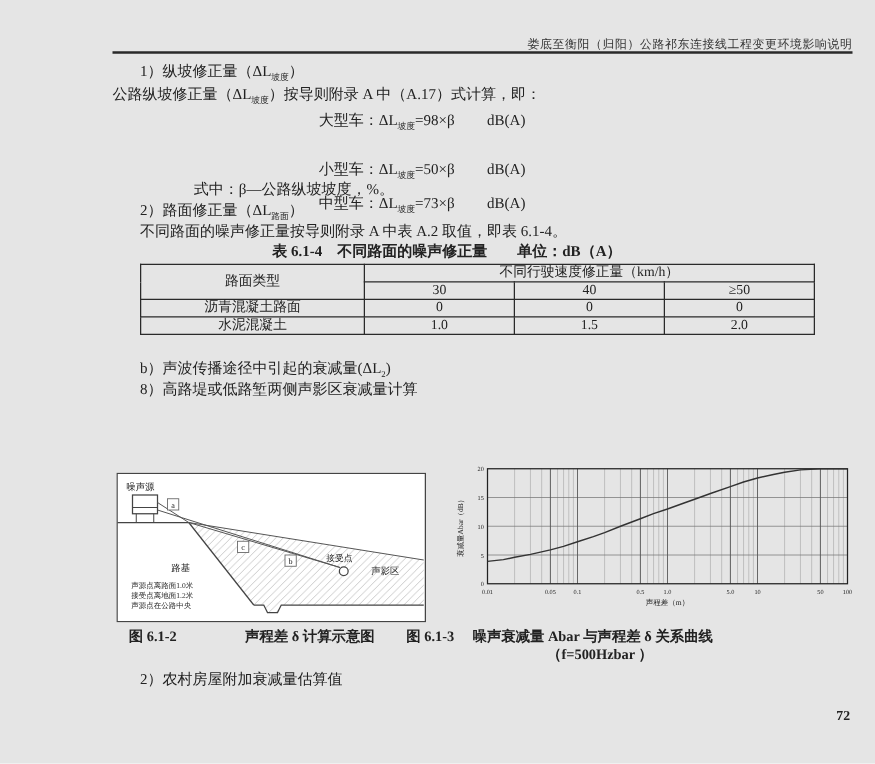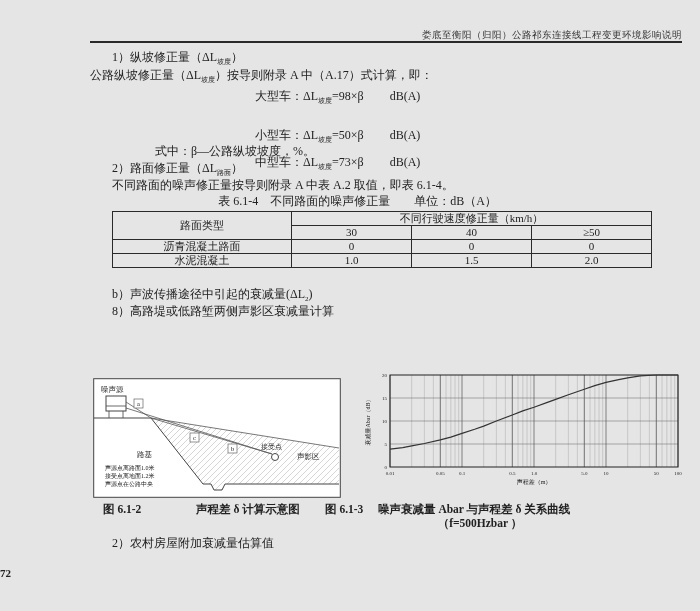--- a/index.html
+++ b/index.html
@@ -2,21 +2,21 @@
 <html><head>
 <meta charset="utf-8">
 <style>
   html,body{margin:0;padding:0;background:#ffffff;}
   #page{position:relative;width:700px;height:611px;background:#e5e5e5;overflow:hidden;
         font-family:"Liberation Serif","DejaVu Serif",serif;color:#222;}
   .abs{position:absolute;}
   .hdr{font-size:9.5px;color:#333;letter-spacing:0.5px;}
   .rule{height:2px;background:#2a2a2a;}
   .bl{font-size:12px;line-height:15px;white-space:nowrap;}
-  .bold{font-weight:normal;}
+  .bold{font-weight:bold;}
   sub.ss{font-size:7px;}
   .formula{font-size:12px;white-space:nowrap;}
   .formula .unit{margin-left:26px;}
   .para{font-size:12px;line-height:16px;text-align:justify;text-indent:2em;}
   table.noise{border-collapse:collapse;table-layout:fixed;font-size:11px;}
   table.noise td{border:1px solid #2a2a2a;text-align:center;padding:0;height:13px;line-height:13px;}
   table.noise{border:1.5px solid #2a2a2a;}
   .cap{font-size:11.5px;font-weight:bold;white-space:nowrap;}
   .pagenum{font-size:11px;font-weight:bold;}
   svg text{font-family:"Liberation Serif","DejaVu Serif",serif;}
@@ -204,15 +204,15 @@
     </svg>
 
   <div class="abs cap" style="left:103px;top:502px;">图 6.1-2</div>
   <div class="abs cap" style="left:196px;top:502px;text-align:center;">声程差 δ 计算示意图</div>
   <div class="abs cap" style="left:325px;top:502px;">图 6.1-3</div>
   <div class="abs cap" style="left:378px;top:502px;">噪声衰减量 Abar 与声程差 δ 关系曲线</div>
   <div class="abs cap" style="left:390px;top:516px;width:180px;text-align:center;">（f=500Hzbar ）</div>
 
   <div class="abs bl" style="left:112px;top:536px;">2）农村房屋附加衰减量估算值</div>
 
-  <div class="abs pagenum" style="left:0;top:567px;width:680px;text-align:left;">72</div>
+  <div class="abs pagenum" style="left:0;top:567px;width:680px;text-align:right;">72</div>
 
 </div>
 
 </body></html>

